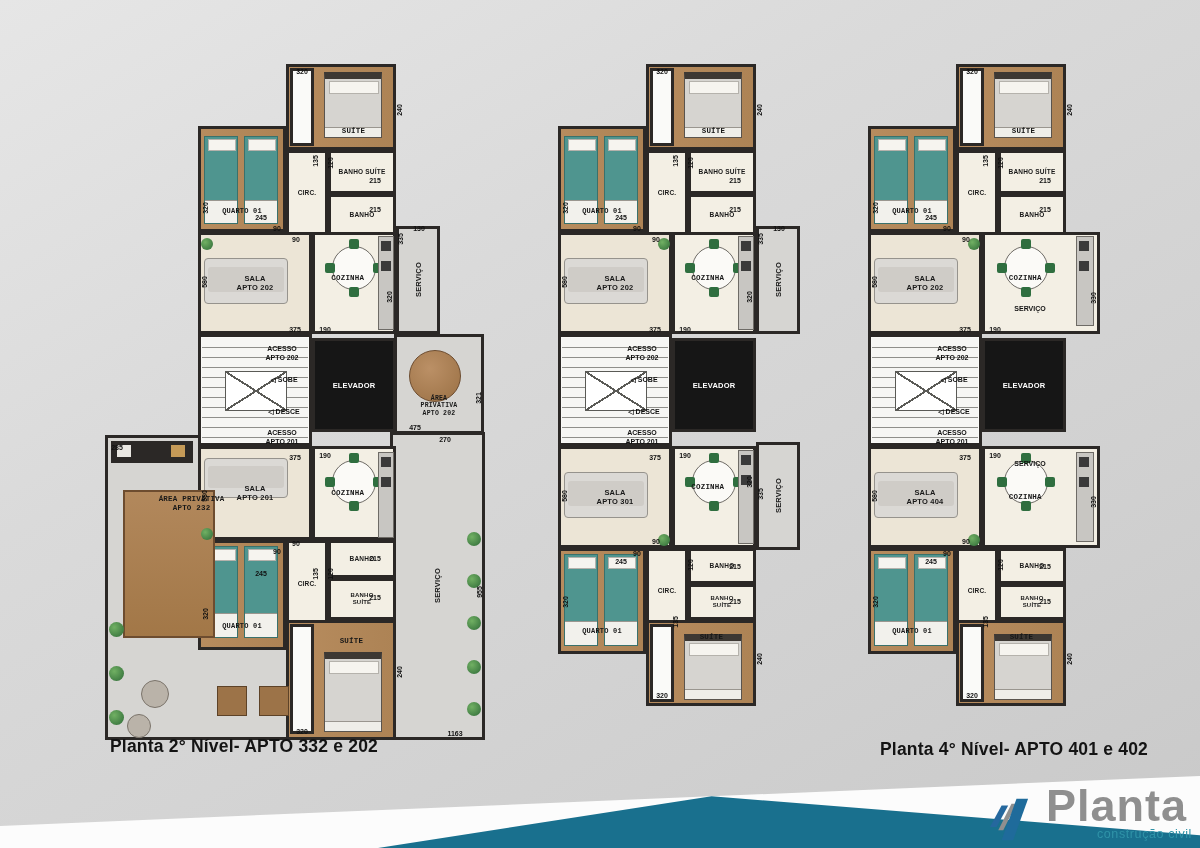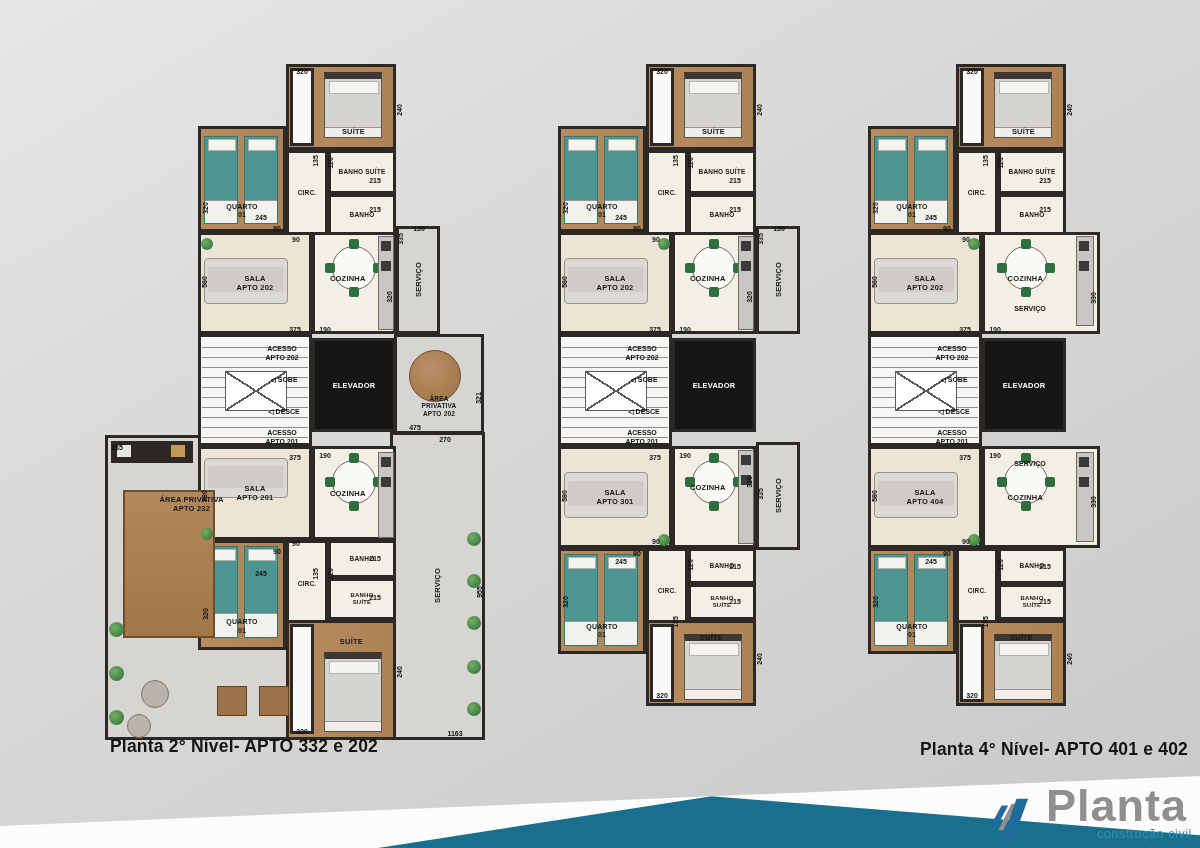--- a/index.html
+++ b/index.html
@@ -18,21 +18,21 @@
   .f-wood{background:linear-gradient(90deg,#b78c5e,#ad8355);}
   .f-marble{background:#f3efe4;}
   .f-cream{background:#ece5d6;}
   .f-gray{background:#d6d5d2;}
   .f-white{background:#fafaf8;}
   .f-black{background:#161616;}
   .rlabel{position:relative;z-index:3;font-weight:bold;font-size:7.5px;color:#181818;
     text-align:center;white-space:pre-line;line-height:1.2;letter-spacing:.2px;}
   .rlabel.white{color:#fff;}
   .rlabel.vert{writing-mode:vertical-rl;transform:rotate(180deg);}
-  .rlabel.abs{position:absolute;transform:translate(-50%,-50%);}
+  .rlabel.abs{position:absolute;transform:translate(-50%,-50%);font-family:Liberation Mono, monospace;}
   .dim{position:absolute;z-index:4;transform:translate(-50%,-50%);
     font-weight:bold;font-size:7px;color:#101010;white-space:pre-line;text-align:center;line-height:1.25;}
   .dim.vert{transform:translate(-50%,-50%) rotate(-90deg);}
   
   .furn{position:absolute;z-index:2;box-sizing:border-box;}
   .bed-double{background:#d6d4d0;border:1px solid #5a544e;border-top:7px solid #3d3833;}
   .bed-double::before{content:"";position:absolute;left:8%;top:2px;width:84%;height:11px;
     background:#f6f4ef;border:1px solid #b5b2ac;}
   .bed-double::after{content:"";position:absolute;left:0;bottom:0;width:100%;height:9px;
     background:#efeee9;border-top:1px solid #9a968f;}
@@ -465,21 +465,21 @@
       <span class="dim vert" style="left: 118px; top: 560px;">135</span>
       <span class="dim vert" style="left: 133px; top: 503px;">120</span>
       <span class="dim" style="left: 177px; top: 505px;">215</span>
       <span class="dim" style="left: 177px; top: 540px;">215</span>
       <span class="dim vert" style="left: 202px; top: 597px;">240</span>
       <span class="dim" style="left: 104px; top: 634px;">320</span>
       <span class="dim" style="left: 98px; top: 480px;">90</span>
     </div>
 
   <div class="caption" style="left:110px;top:736px">Planta 2° Nível- APTO 332 e 202</div>
-  <div class="caption" style="left:920px;top:739px">Planta 4° Nível- APTO 401 e 402</div>
+  <div class="caption" style="left:880px;top:739px">Planta 4° Nível- APTO 401 e 402</div>
 
   <svg class="logo-icon" viewBox="0 0 70 60">
     <polygon points="6,42 20,16 28,16 14,42" fill="#25689e"></polygon>
     <polygon points="16,46 32,14 38,14 22,46" fill="#8f8f8f"></polygon>
     <polygon points="20,58 38,8 52,8 34,58" fill="#1f6b9b"></polygon>
   </svg>
   <div class="logo-text">Planta</div>
   <div class="logo-tagline">construção civil</div>
 </div>
 

